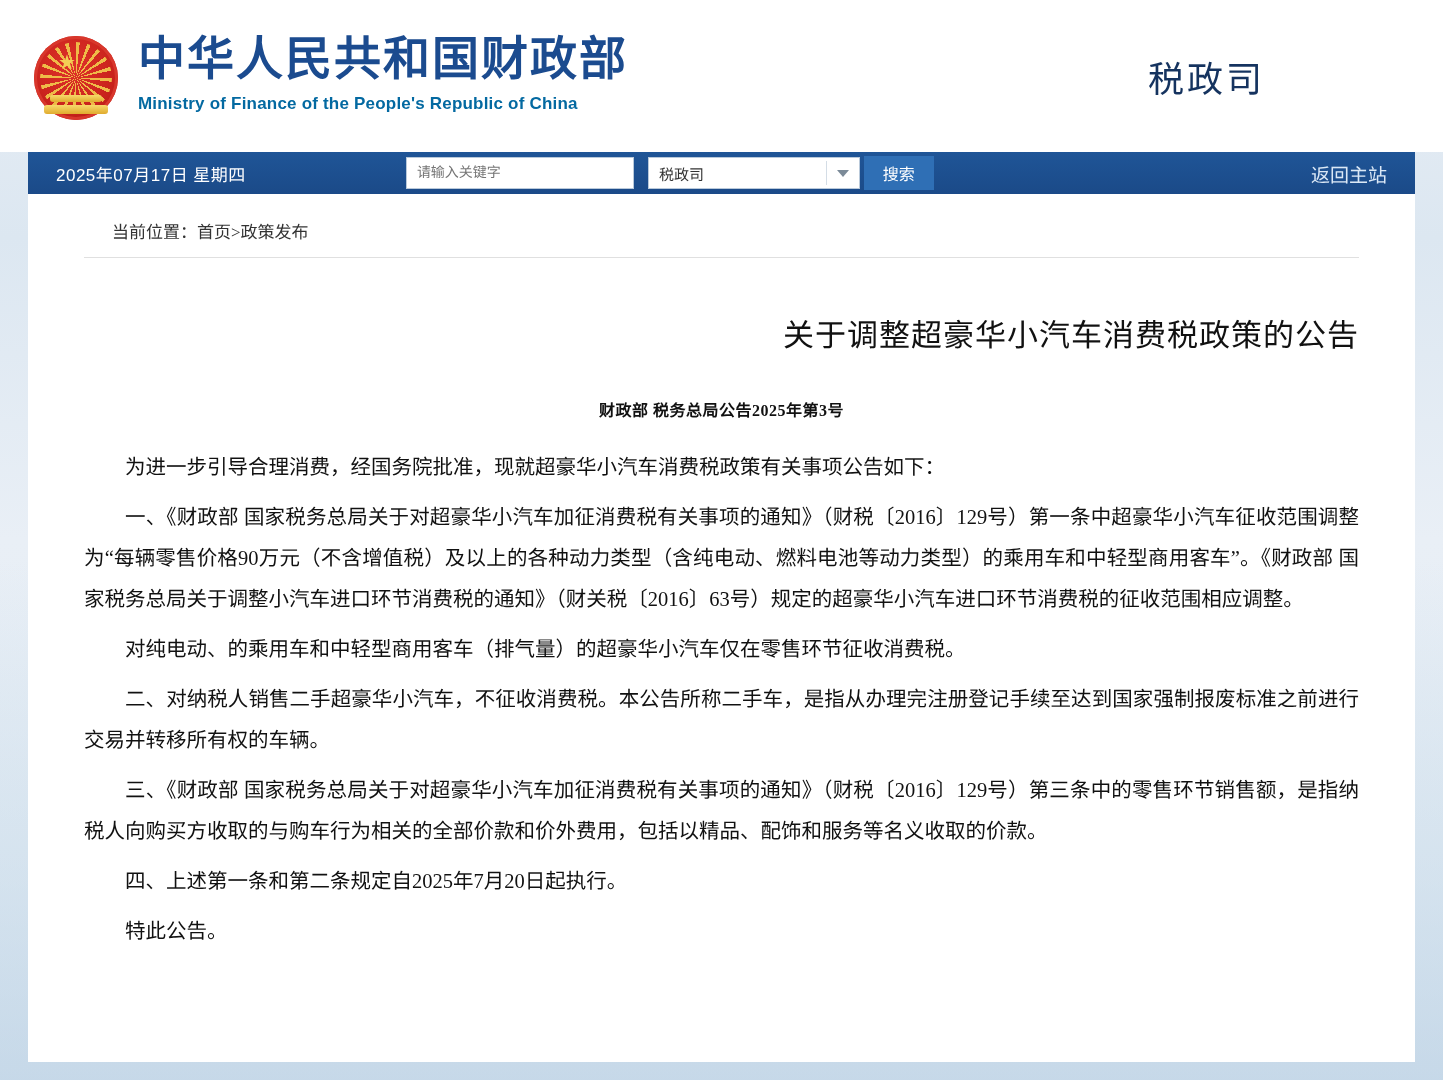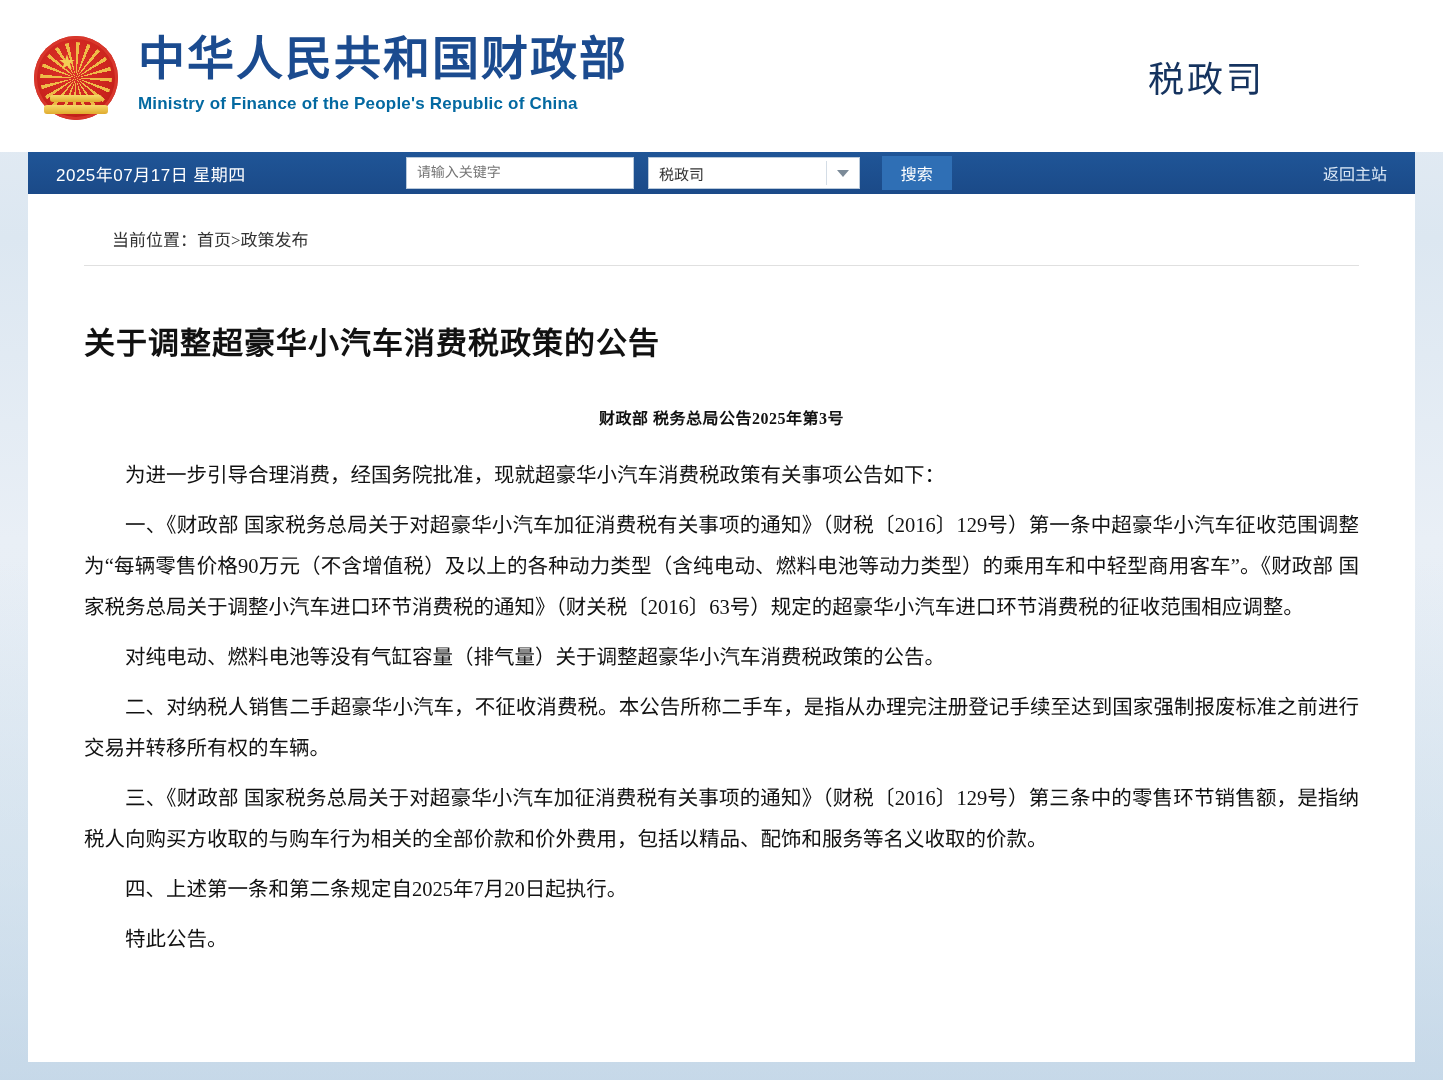--- a/index.html
+++ b/index.html
@@ -200,63 +200,63 @@
     position: absolute;
     right: 10px;
     top: 50%;
     margin-top: -3px;
     width: 0; height: 0;
     border-left: 6px solid transparent;
     border-right: 6px solid transparent;
     border-top: 7px solid #7b8a98;
   }
   .search-btn {
-    margin-left: 22px;
+    margin-left: 4px;
     width: 70px;
     height: 34px;
     background: #2f6fb5;
     color: #fff;
     font-size: 16px;
     border: none;
     cursor: pointer;
     font-family: "Liberation Sans", sans-serif;
   }
   .back-link {
     margin-left: auto;
     color: #dbe8f6;
-    font-size: 16px;
+    font-size: 19px;
     text-decoration: none;
     padding-right: 8px;
   }
 
   
   .content {
     position: relative;
     margin: 0 28px;
     background: #ffffff;
     min-height: 868px;
     box-sizing: border-box;
-    padding: 8px 56px;
+    padding: 0 56px;
   }
   .breadcrumb {
     padding: 24px 2px 14px 28px;
     font-size: 17px;
     color: #333;
     border-bottom: 1px solid #e0e0e0;
     font-family: "Liberation Serif", "DejaVu Serif", serif;
   }
   .breadcrumb .bc-link {
     color: #333;
     text-decoration: none;
   }
   .doc-title {
-    text-align: left;
+    text-align: right;
     font-family: "Liberation Serif", "DejaVu Serif", serif;
     font-size: 31px;
-    font-weight: bold;
+    font-weight: normal;
     color: #111;
     margin: 52px 0 0;
     letter-spacing: 1px;
   }
   .doc-subtitle {
     text-align: center;
     font-family: "Liberation Serif", "DejaVu Serif", serif;
     font-size: 16px;
     font-weight: bold;
     color: #111;
@@ -322,19 +322,19 @@
   <div class="breadcrumb">
     <span>当前位置：</span><a href="#" class="bc-link">首页</a><span>&gt;</span><a href="#" class="bc-link">政策发布</a>
   </div>
 
   <h1 class="doc-title">关于调整超豪华小汽车消费税政策的公告</h1>
   <div class="doc-subtitle">财政部 税务总局公告2025年第3号</div>
 
   <div class="doc-body">
     <p>为进一步引导合理消费，经国务院批准，现就超豪华小汽车消费税政策有关事项公告如下：</p>
     <p>一、《财政部 国家税务总局关于对超豪华小汽车加征消费税有关事项的通知》（财税〔2016〕129号）第一条中超豪华小汽车征收范围调整为“每辆零售价格90万元（不含增值税）及以上的各种动力类型（含纯电动、燃料电池等动力类型）的乘用车和中轻型商用客车”。《财政部 国家税务总局关于调整小汽车进口环节消费税的通知》（财关税〔2016〕63号）规定的超豪华小汽车进口环节消费税的征收范围相应调整。</p>
-    <p>对纯电动、燃料电池等没有气缸容量（排气量）关于调整超豪华小汽车消费税政策的公告。</p>
+    <p>对纯电动、的乘用车和中轻型商用客车（排气量）的超豪华小汽车仅在零售环节征收消费税。</p>
     <p>二、对纳税人销售二手超豪华小汽车，不征收消费税。本公告所称二手车，是指从办理完注册登记手续至达到国家强制报废标准之前进行交易并转移所有权的车辆。</p>
     <p>三、《财政部 国家税务总局关于对超豪华小汽车加征消费税有关事项的通知》（财税〔2016〕129号）第三条中的零售环节销售额，是指纳税人向购买方收取的与购车行为相关的全部价款和价外费用，包括以精品、配饰和服务等名义收取的价款。</p>
     <p>四、上述第一条和第二条规定自2025年7月20日起执行。</p>
     <p>特此公告。</p>
   </div>
 </div>
 
 </body></html>

